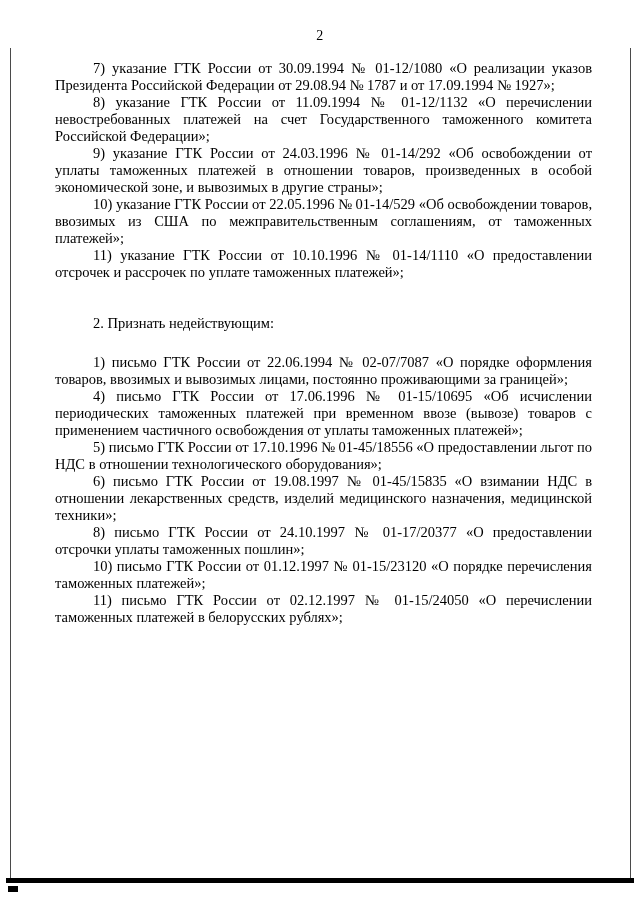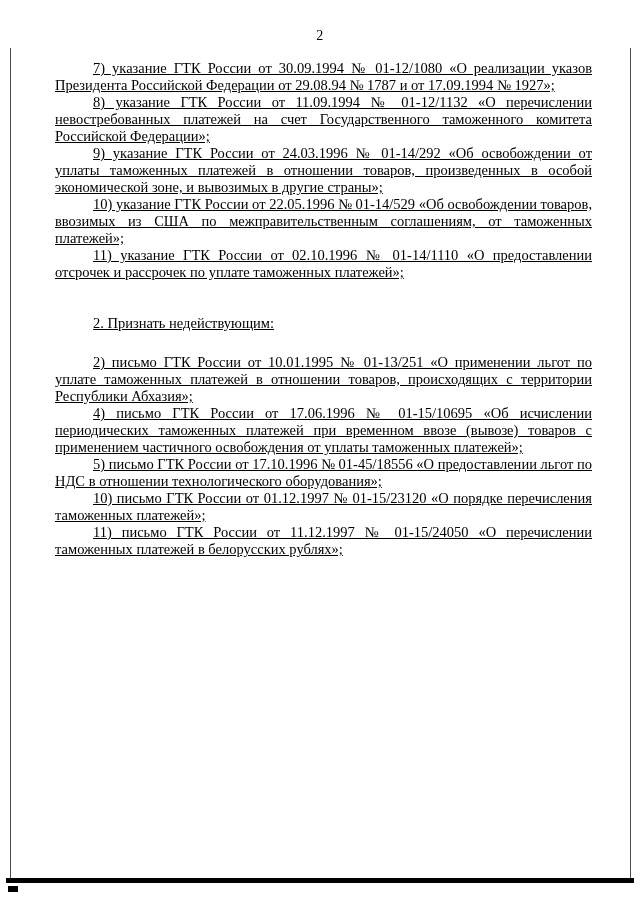--- a/index.html
+++ b/index.html
@@ -21,21 +21,20 @@
     padding-top: 28px;
     font-size: 14px;
     letter-spacing: 0.5px;
   }
   .content {
     margin: 16px 48px 0 55px;
     width: 537px;
     font-size: 14.5px;
     line-height: 17px;
     text-align: justify;
-    text-decoration: underline;
   }
   .content p {
     margin: 0;
     text-indent: 38px;
   }
   .section-heading {
     margin-top: 34px !important;
     margin-bottom: 22px !important;
   }
   
@@ -78,29 +77,31 @@
 <div class="page">
 
   <div class="page-number">2</div>
 
   <div class="content">
 
     <p>7) указание ГТК России от 30.09.1994 № 01-12/1080 «О реализации указов Президента Российской Федерации от 29.08.94 № 1787 и от 17.09.1994 № 1927»;</p>
     <p>8) указание ГТК России от 11.09.1994 № 01-12/1132 «О перечислении невостребованных платежей на счет Государственного таможенного комитета Российской Федерации»;</p>
     <p>9) указание ГТК России от 24.03.1996 № 01-14/292 «Об освобождении от уплаты таможенных платежей в отношении товаров, произведенных в особой экономической зоне, и вывозимых в другие страны»;</p>
     <p>10) указание ГТК России от 22.05.1996 № 01-14/529 «Об освобождении товаров, ввозимых из США по межправительственным соглашениям, от таможенных платежей»;</p>
-    <p>11) указание ГТК России от 02.10.1996 № 01-14/1110 «О предоставлении отсрочек и рассрочек по уплате таможенных платежей»;</p>
+    <p>11) указание ГТК России от 10.10.1996 № 01-14/1110 «О предоставлении отсрочек и рассрочек по уплате таможенных платежей»;</p>
 
     <p class="section-heading">2. Признать недействующим:</p>
 
-    <p>2) письмо ГТК России от 10.01.1995 № 01-13/251 «О применении льгот по уплате таможенных платежей в отношении товаров, происходящих с территории Республики Абхазия»;</p>
+    <p>1) письмо ГТК России от 22.06.1994 № 02-07/7087 «О порядке оформления товаров, ввозимых и вывозимых лицами, постоянно проживающими за границей»;</p>
     <p>4) письмо ГТК России от 17.06.1996 № 01-15/10695 «Об исчислении периодических таможенных платежей при временном ввозе (вывозе) товаров с применением частичного освобождения от уплаты таможенных платежей»;</p>
     <p>5) письмо ГТК России от 17.10.1996 № 01-45/18556 «О предоставлении льгот по НДС в отношении технологического оборудования»;</p>
+    <p>6) письмо ГТК России от 19.08.1997 № 01-45/15835 «О взимании НДС в отношении лекарственных средств, изделий медицинского назначения, медицинской техники»;</p>
+    <p>8) письмо ГТК России от 24.10.1997 № 01-17/20377 «О предоставлении отсрочки уплаты таможенных пошлин»;</p>
     <p>10) письмо ГТК России от 01.12.1997 № 01-15/23120 «О порядке перечисления таможенных платежей»;</p>
-    <p>11) письмо ГТК России от 11.12.1997 № 01-15/24050 «О перечислении таможенных платежей в белорусских рублях»;</p>
+    <p>11) письмо ГТК России от 02.12.1997 № 01-15/24050 «О перечислении таможенных платежей в белорусских рублях»;</p>
 
   </div>
 
   <div class="border-left"></div>
   <div class="border-right"></div>
   <div class="border-bottom"></div>
   <div class="corner-mark"></div>
 
 </div>
 

